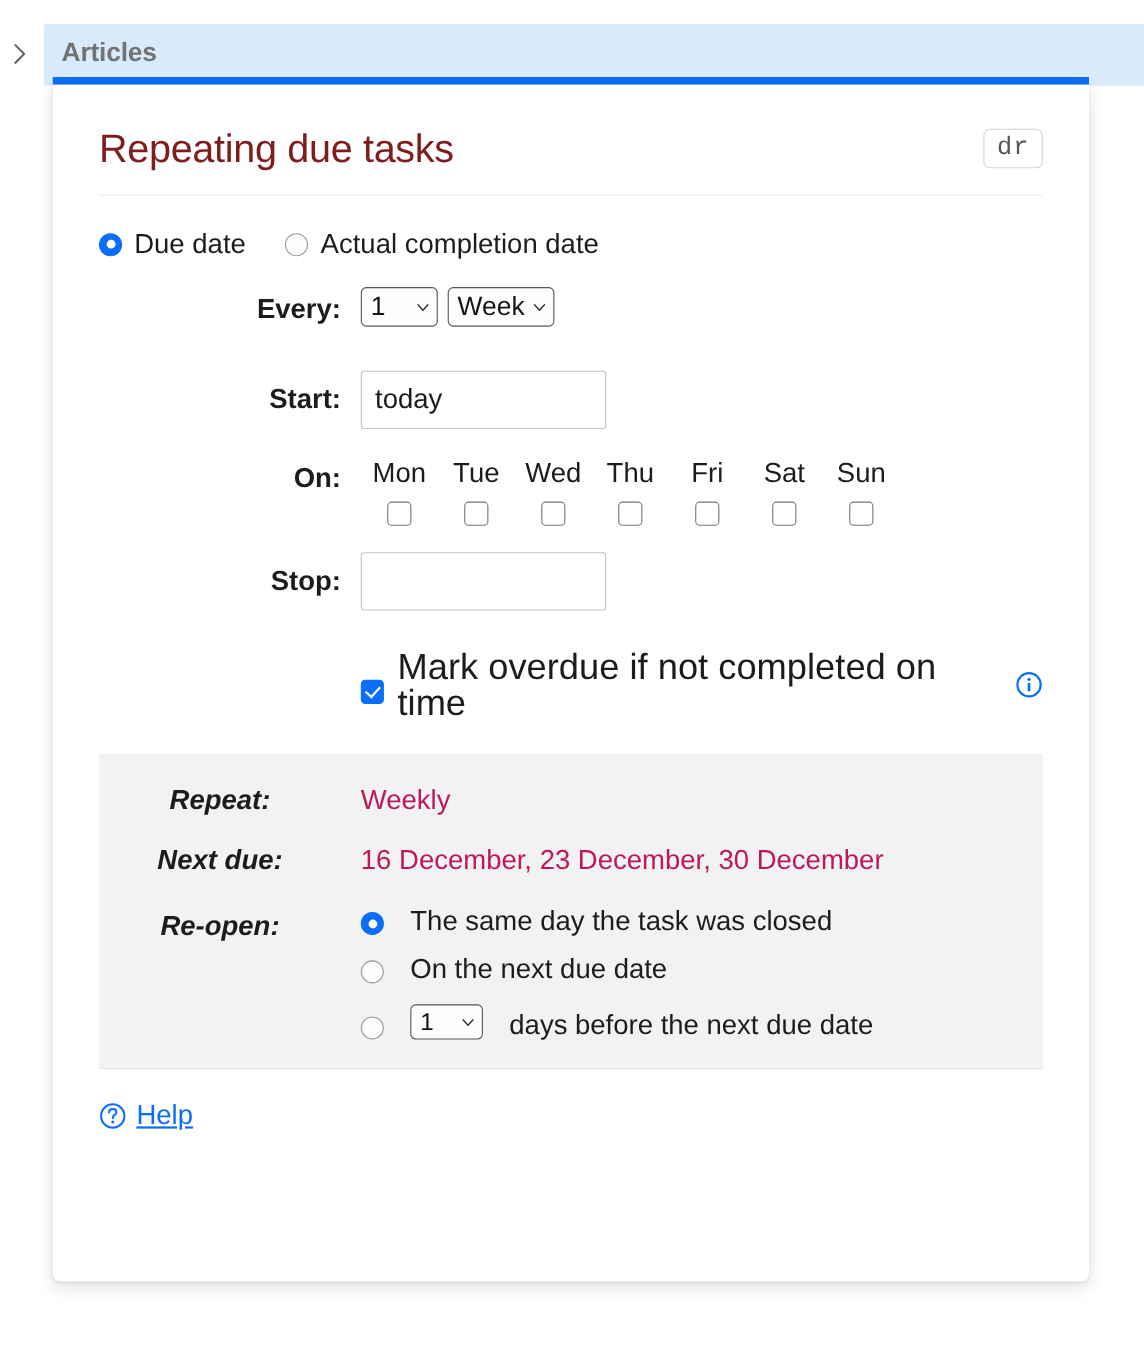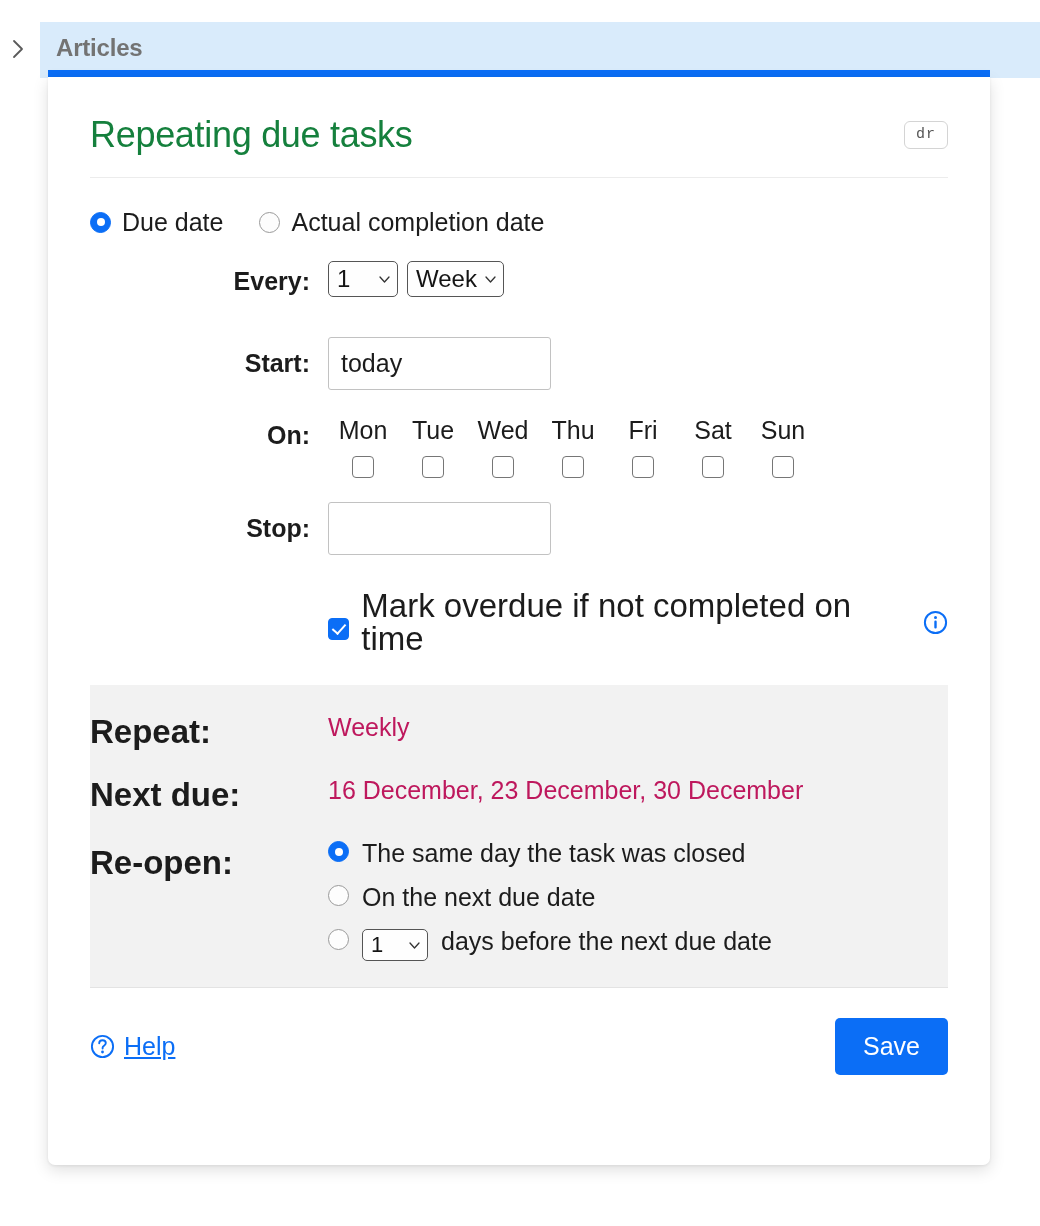--- a/index.html
+++ b/index.html
@@ -79,27 +79,27 @@
   
   .title-row {
     display: flex;
     align-items: center;
     justify-content: space-between;
     padding-top: 38px;
   }
   .page-title {
     font-size: 36px;
     font-weight: normal;
-    color: #15803d;
+    color: #7f1d1d;
     letter-spacing: -0.3px;
     line-height: 1.1;
   }
   .shortcut-badge {
     font-family: "Liberation Mono", monospace;
-    font-size: 15px;
+    font-size: 23px;
     color: #555555;
     border: 1px solid #d4d4d4;
     border-radius: 6px;
     padding: 5px 11px 6px;
     background: #ffffff;
     letter-spacing: 1px;
     line-height: 1;
   }
 
   .divider {
@@ -290,38 +290,39 @@
   
   .summary {
     margin-top: 30px;
     background: #f2f2f2;
     padding: 30px 0 26px;
   }
   .sum-row { display: flex; align-items: flex-start; }
   .sum-label {
     width: 238px;
     flex: 0 0 238px;
-    text-align: left;
+    text-align: center;
     padding-right: 18px;
     box-sizing: border-box;
-    font-size: 33px;
+    font-size: 25px;
     font-weight: bold;
     color: #1c1c1c;
     line-height: 1;
+    font-style: italic;
   }
   .sum-value {
     font-size: 25px;
     color: #be185d;
     line-height: 1;
   }
   .sum-row-next { margin-top: 30px; }
   .sum-row-reopen { margin-top: 30px; }
   .sum-row-reopen .sum-label { padding-top: 5px; }
   .reopen-opts { display: flex; flex-direction: column; gap: 19px; }
-  .reopen-opt { display: flex; align-items: flex-start; gap: 13px; }
+  .reopen-opt { display: flex; align-items: flex-end; gap: 24px; }
   .reopen-opt .ro-text { font-size: 25px; color: #1c1c1c; line-height: 1; }
   .reopen-opt .sel { font-size: 22px; padding: 2px 26px 3px 8px; min-width: 66px; }
 
   
   .footer {
     display: flex;
     align-items: center;
     justify-content: space-between;
     padding-top: 30px;
   }
@@ -520,17 +521,16 @@
 
     <div class="footer">
       <a class="help-link" href="#">
         <svg width="25" height="25" viewBox="0 0 25 25">
           <circle cx="12.5" cy="12.5" r="10.6" fill="none" stroke="#0b6ef6" stroke-width="1.9"></circle>
           <path d="M9.2 9.3 C9.2 7.3 10.7 6.2 12.5 6.2 C14.4 6.2 15.8 7.4 15.8 9.1 C15.8 11.2 13.6 11.6 12.9 12.7 C12.6 13.2 12.6 13.8 12.6 14.5" fill="none" stroke="#0b6ef6" stroke-width="1.9" stroke-linecap="round"></path>
           <circle cx="12.5" cy="18" r="1.4" fill="#0b6ef6"></circle>
         </svg>
         <span>Help</span>
       </a>
-      <button class="save-button">Save</button>
     </div>
 
   </div>
 </div>
 
 </body></html>

